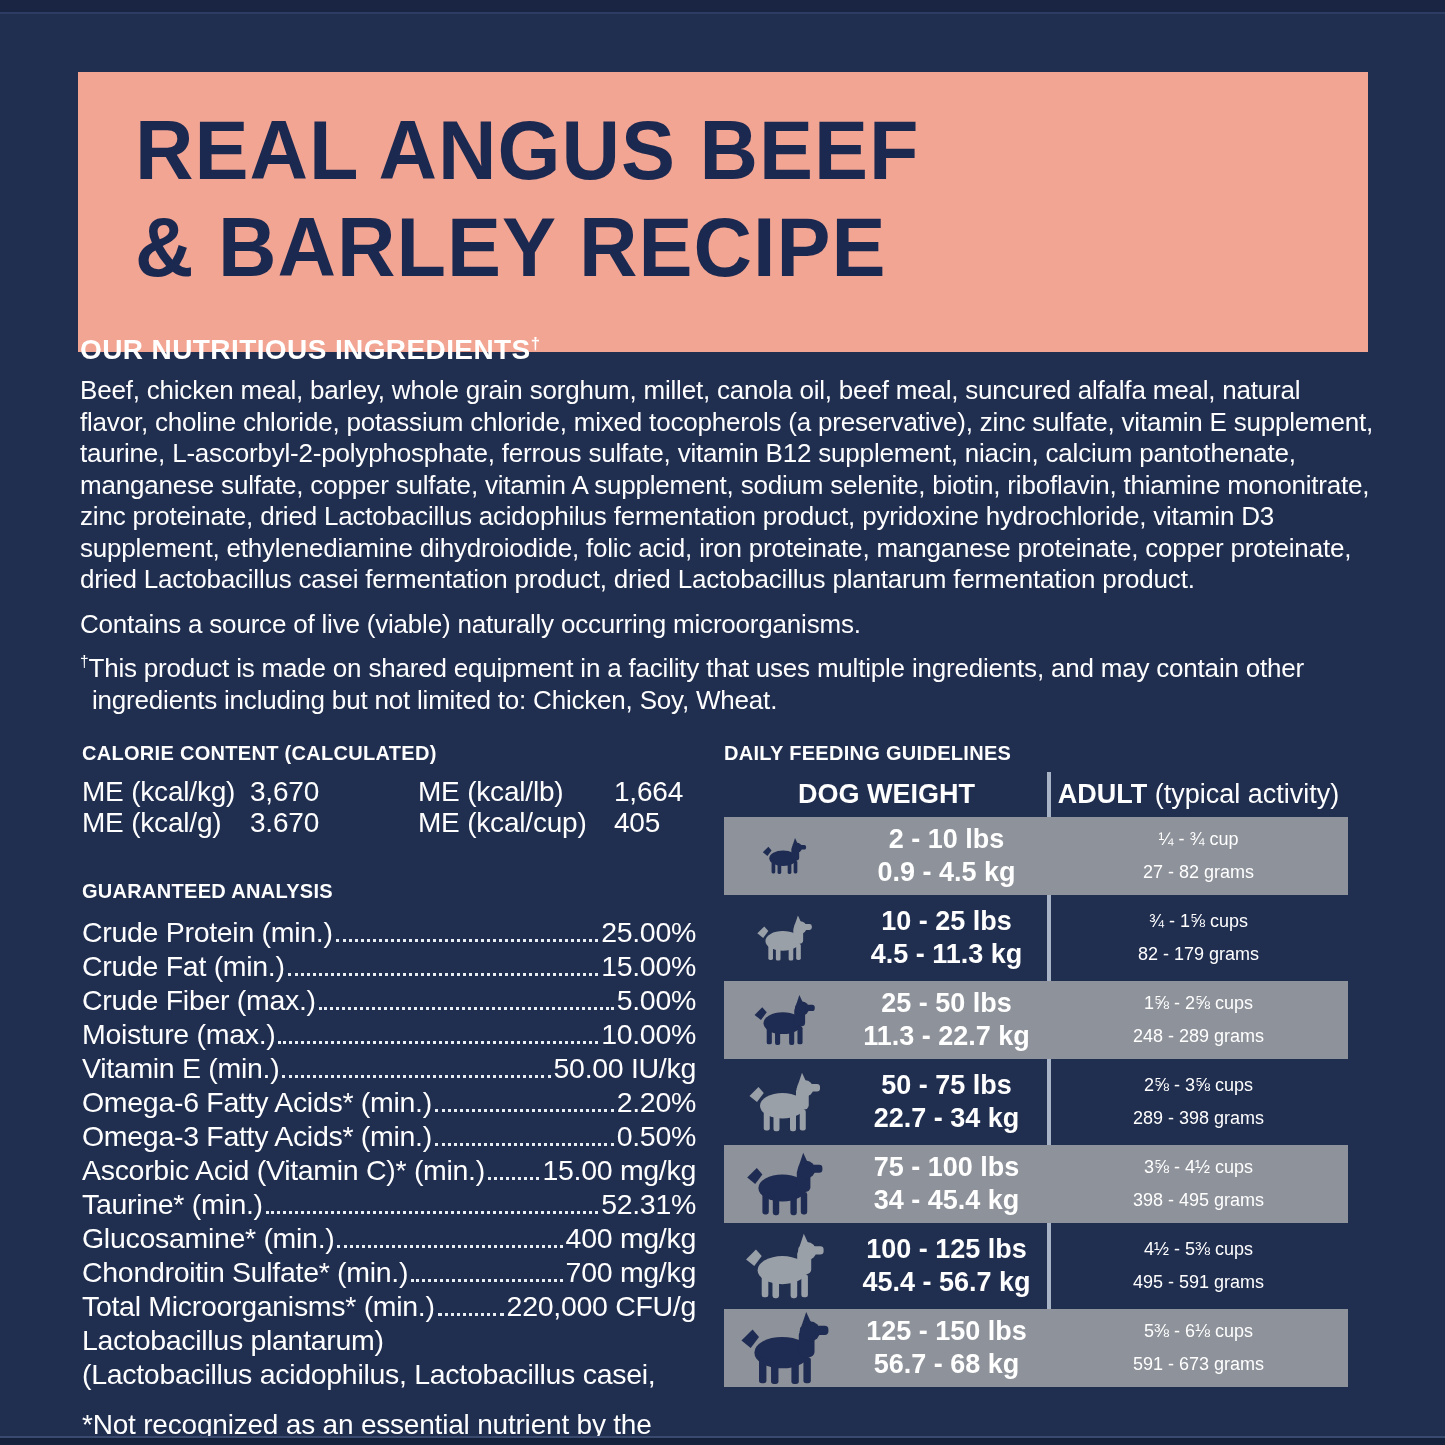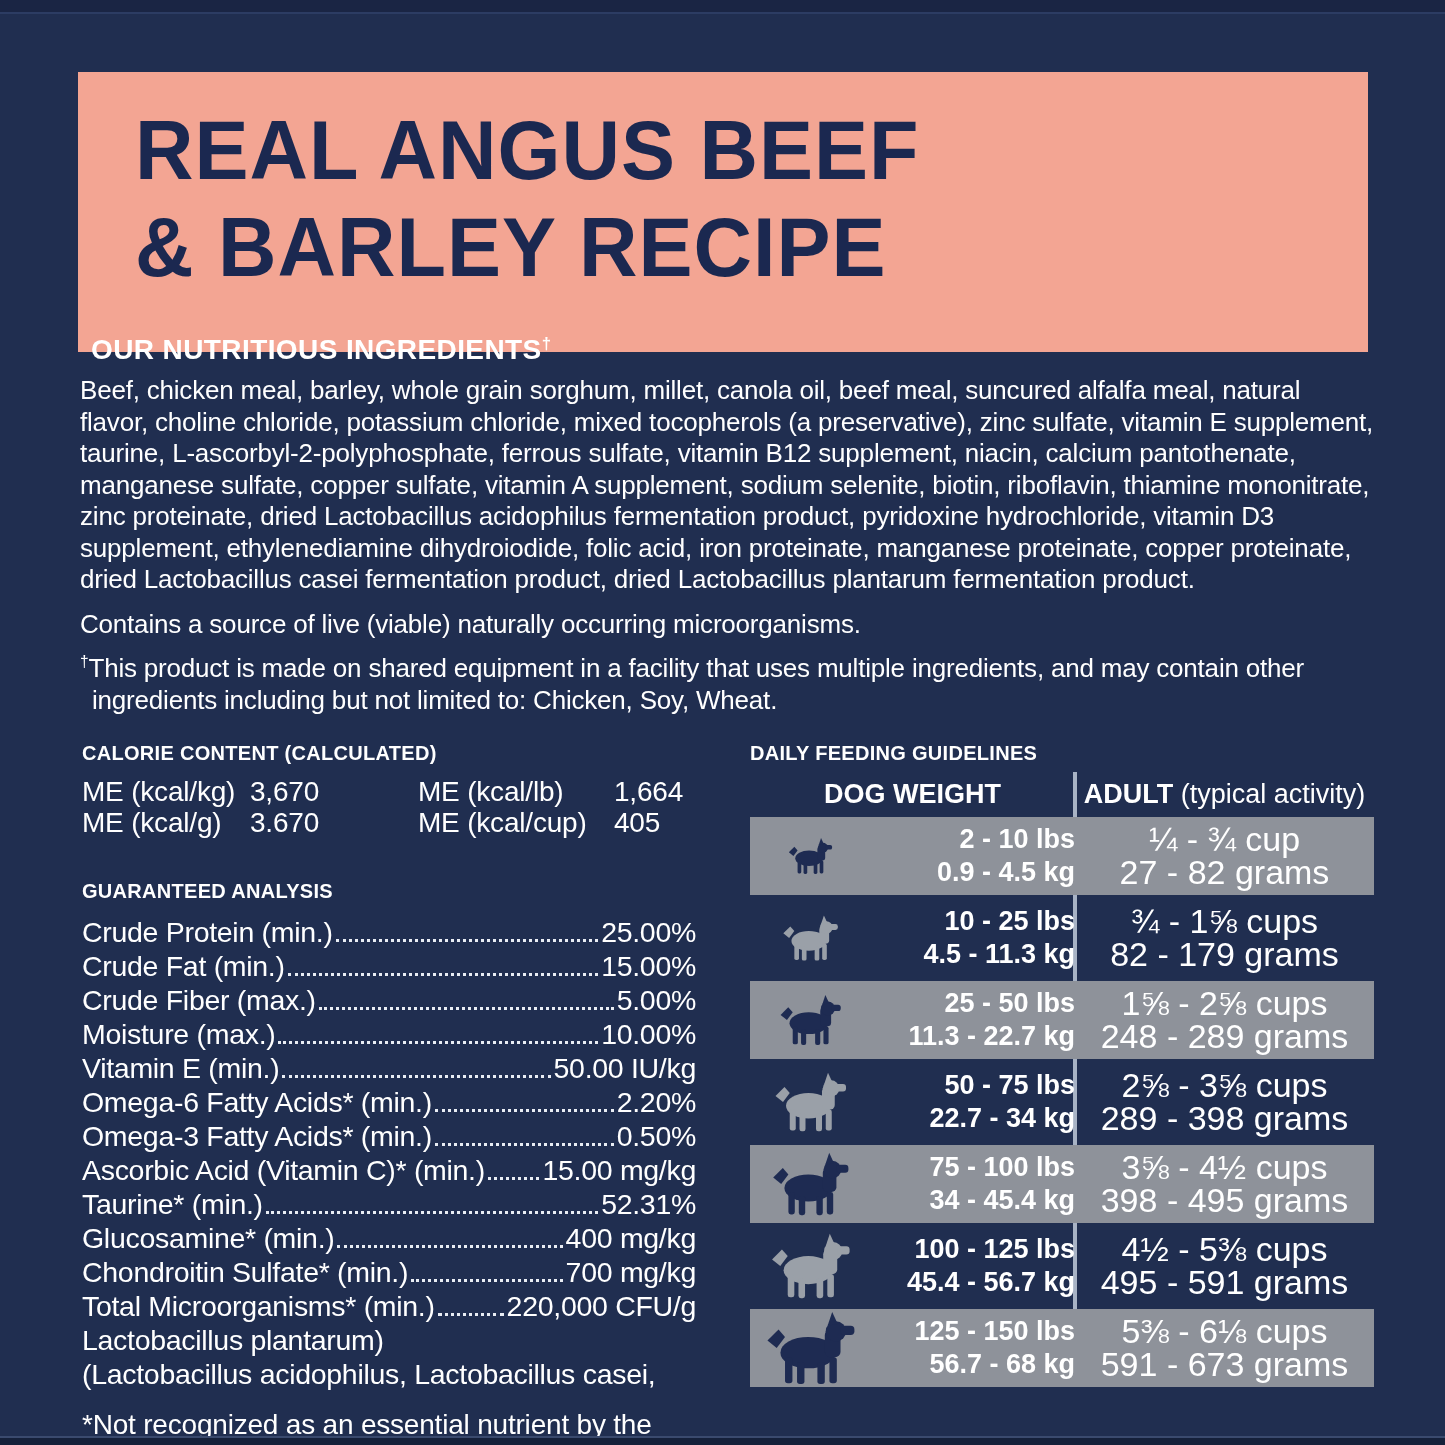--- a/index.html
+++ b/index.html
@@ -15,21 +15,21 @@
   
   .banner{position:absolute;left:78px;top:72px;width:1290px;height:280px;background:#f3a593;}
   .banner h1{
     margin:30px 0 0 57px; color:#1b2850;
     font-size:81px; line-height:93px; font-weight:bold; letter-spacing:1px;
     transform:scaleY(1.04); transform-origin:left top; white-space:nowrap;
   }
 
   
   .ingredients{position:absolute;left:80px;top:334px;width:1294px;}
-  .ingredients h2{margin:0 0 9px 11px;font-size:28px;letter-spacing:.4px;}
+  .ingredients h2{margin:0 0 9px 0;font-size:28px;letter-spacing:.4px;}
   .ingredients p{margin:0;font-size:26px;line-height:31.5px;letter-spacing:-.2px;}
   .ingredients .contains{margin-top:13px;}
   .ingredients .dagger-note{margin-top:13px;padding-left:12px;text-indent:-12px;}
   sup{font-size:60%;line-height:0;}
 
   
   .sec-h{margin:0;font-size:20px;font-weight:bold;letter-spacing:.3px;}
 
   
   .calorie{position:absolute;left:82px;top:742px;width:614px;}
@@ -39,34 +39,34 @@
   
   .ga{position:absolute;left:82px;top:880px;width:614px;}
   .ga-rows{margin-top:12px;}
   .ga-row{display:flex;align-items:baseline;font-size:28.5px;line-height:34px;letter-spacing:-.3px;}
   .ga-label,.ga-value{white-space:nowrap;}
   .dots{flex:1 1 auto;border-bottom:3px dotted #e9edf4;margin:0 3px 7px 3px;min-width:10px;}
   .ga-extra{font-size:28.5px;line-height:34px;letter-spacing:-.3px;}
   .footnote{margin-top:17px;font-size:28px;line-height:33.5px;letter-spacing:-.2px;width:600px;}
 
   
-  .feeding{position:absolute;left:750px;top:742px;width:624px;}
+  .feeding{position:absolute;left:724px;top:742px;width:624px;}
   .ftable{position:relative;margin-top:7px;}
   .fdivider{position:absolute;left:323px;top:0;bottom:0;width:4px;background:rgba(203,212,226,.8);}
   .fhead{display:grid;grid-template-columns:325px 299px;height:45px;align-items:center;
          font-size:27px;text-align:center;}
   .fhead .h2col b{font-weight:bold;}
   .frows{display:flex;flex-direction:column;gap:4px;}
   .feed-row{position:relative;height:78px;display:grid;grid-template-columns:120px 205px 299px;align-items:center;}
   .feed-row--gray{background:#8e929a;}
   .icon-cell{display:flex;justify-content:center;align-items:center;}
   .feed-row--gray .icon-cell{color:#1e2b52;}
   .feed-row--navy .icon-cell{color:#9aa0a8;}
-  .weight-cell{text-align:right;font-weight:bold;font-size:27px;line-height:33px;}
-  .amount-cell{text-align:center;font-size:34px;line-height:33px;}
+  .weight-cell{text-align:center;font-weight:bold;font-size:27px;line-height:33px;}
+  .amount-cell{text-align:center;font-size:18px;line-height:33px;}
   .hiddendefs{position:absolute;width:0;height:0;overflow:hidden;}
 </style>
 </head>
 <body>
 
 <div class="canvas">
   <div class="edge-top"></div>
 
   <svg class="hiddendefs" aria-hidden="true">
     <defs>

